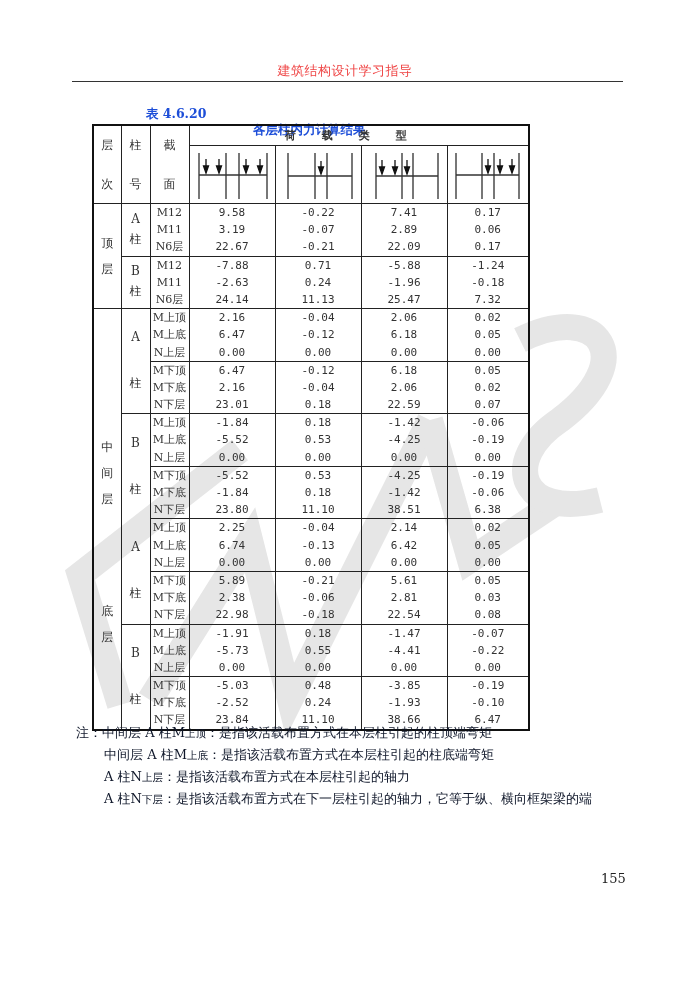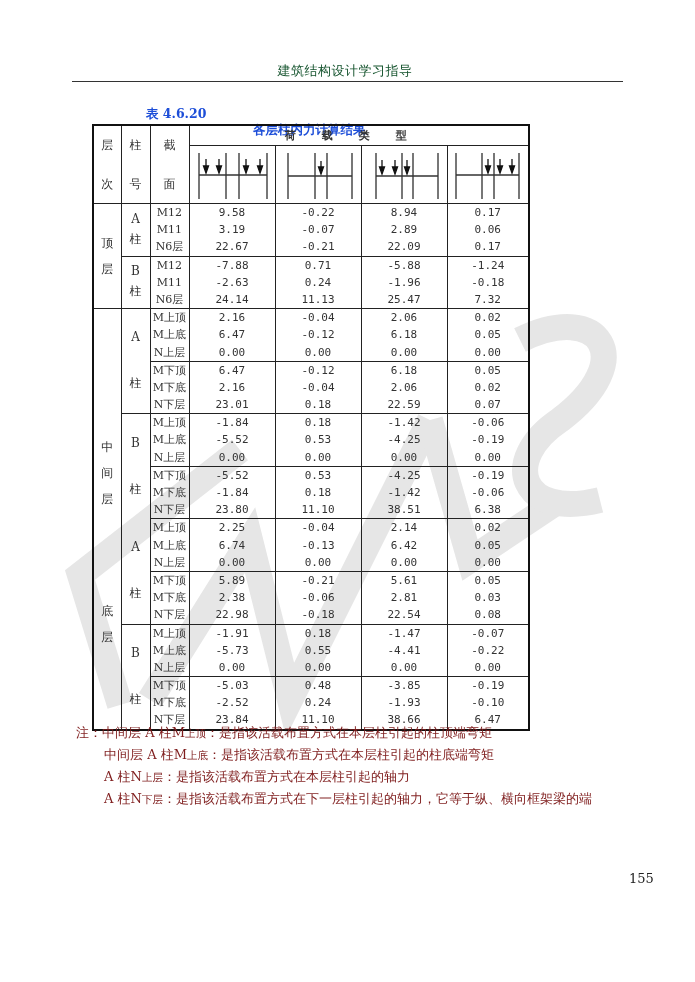--- a/index.html
+++ b/index.html
@@ -1,19 +1,19 @@
 <!DOCTYPE html>
 <html><head>
 <meta charset="utf-8">
 <style>
   html, body { margin: 0; padding: 0; background: #ffffff; }
   body { width: 695px; height: 982px; position: relative; overflow: hidden;
          font-family: "DejaVu Serif", "Liberation Serif", serif; color: #222; }
   .running-head { position: absolute; left: 0; width: 690px; top: 62px; text-align: center;
-                  font-size: 13px; letter-spacing: 0.5px; color: #14532d; }
+                  font-size: 13px; letter-spacing: 0.5px; color: #ef4444; }
   .head-rule { position: absolute; left: 72px; width: 551px; top: 81px; height: 0;
                border-top: 1px solid #333; }
   .caption { position: absolute; top: 106px; font-size: 12.5px; font-weight: bold; color: #1d4ed8; }
   .caption.num { left: 146px; }
   .caption.title { left: 253px; margin-top: 16px; }
 
   table.data { position: absolute; left: 92px; top: 124px; border-collapse: collapse;
                border: 2.5px solid #111; table-layout: fixed; }
   table.data td { border: 1px solid #222; padding: 0; text-align: center; vertical-align: middle;
                   font-size: 11px; color: #333; }
@@ -22,25 +22,25 @@
   .hdr-top { height: 19px; font-size: 12px; letter-spacing: 26px; font-weight: bold; }
   .vlabel { display: flex; flex-direction: column; justify-content: space-between; align-items: center;
             font-size: 12px; color: #333; }
   .seclabel { font-size: 11.5px; line-height: 17.2px; font-family: "DejaVu Serif", serif; }
   .nums { font-size: 10.5px; line-height: 17.2px; font-family: "DejaVu Sans Mono", monospace; color: #333; }
   .nums div, .seclabel div { height: 17.2px; }
   td.nob-top { border-top: none !important; }
   td.nob-bot { border-bottom: none !important; }
   .diagram svg { display: block; margin: 0 auto; }
 
-  .notes { position: absolute; left: 76px; top: 722px; font-size: 13px; line-height: 22px; color: #7f1d1d; }
+  .notes { position: absolute; left: 76px; top: 722px; font-size: 13px; line-height: 22px; color: #0f172a; }
   .notes .line { white-space: nowrap; }
   .notes .indent { padding-left: 28px; }
   .small { font-size: 10.5px; }
-  .page-num { position: absolute; left: 601px; top: 871px; font-size: 13px; color: #222; margin-left: 28px; }
+  .page-num { position: absolute; left: 601px; top: 871px; font-size: 13px; color: #222; }
 
   .watermark { position: absolute; left: 0; top: 0; width: 695px; height: 982px; pointer-events: none; }
 </style>
 </head>
 <body>
 
 <svg class="watermark" viewBox="0 0 695 982">
   <g fill="none" stroke="#e2e2e2" stroke-width="26" stroke-linejoin="miter" stroke-linecap="butt" opacity="0.85">
     <path d="M120 705 L80 575 L240 450"></path>
     <path d="M150 700 L250 540 L290 700 L430 420"></path>
@@ -185,21 +185,21 @@
           <div>9.58</div>
           <div>3.19</div>
           <div>22.67</div>
         </td>
         <td class="nums">
           <div>-0.22</div>
           <div>-0.07</div>
           <div>-0.21</div>
         </td>
         <td class="nums">
-          <div>8.94</div>
+          <div>7.41</div>
           <div>2.89</div>
           <div>22.09</div>
         </td>
         <td class="nums">
           <div>0.17</div>
           <div>0.06</div>
           <div>0.17</div>
         </td>
       </tr>
       <tr>

